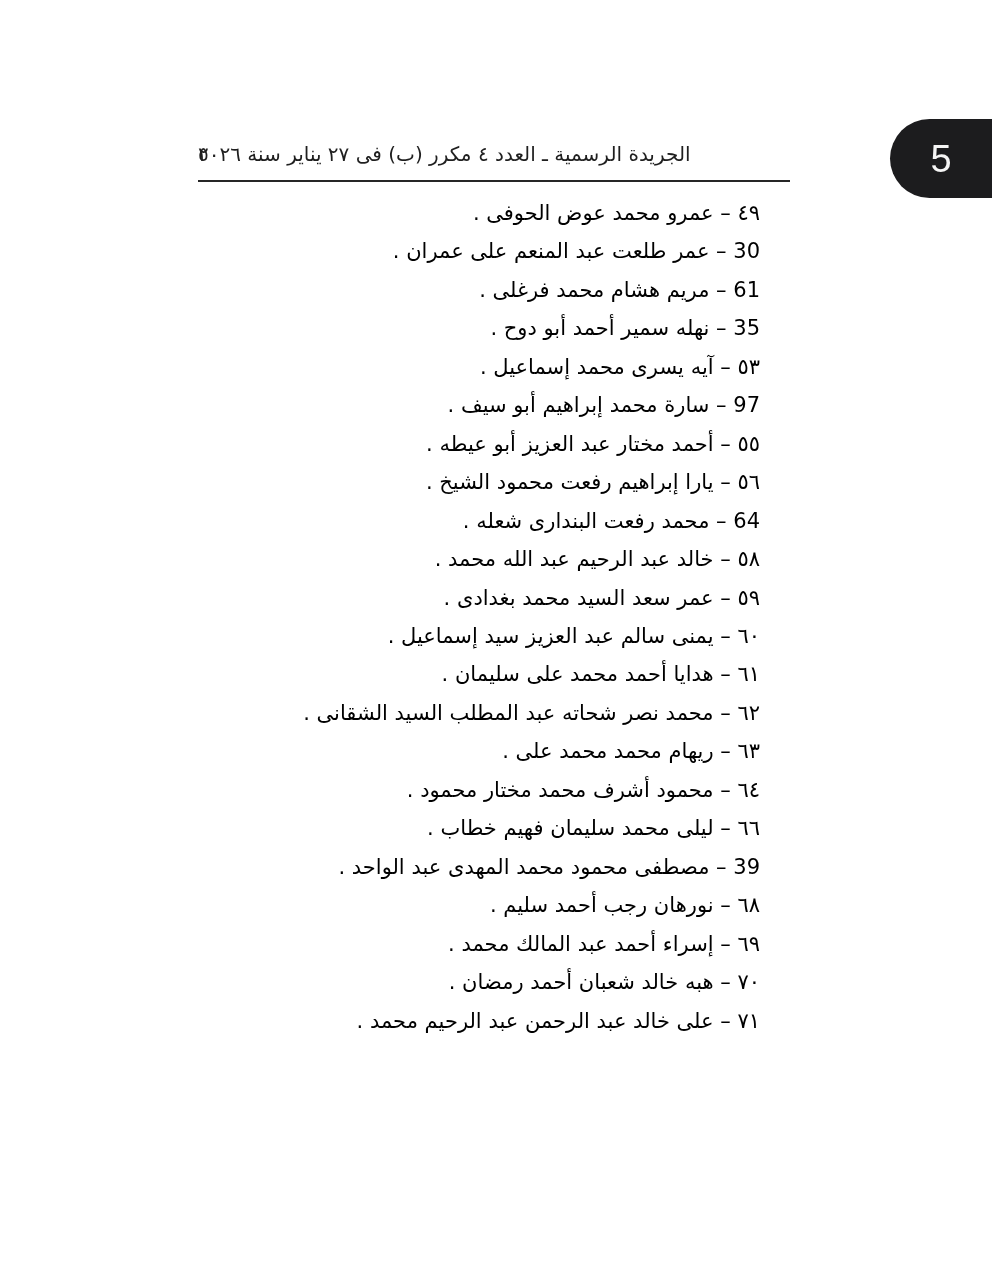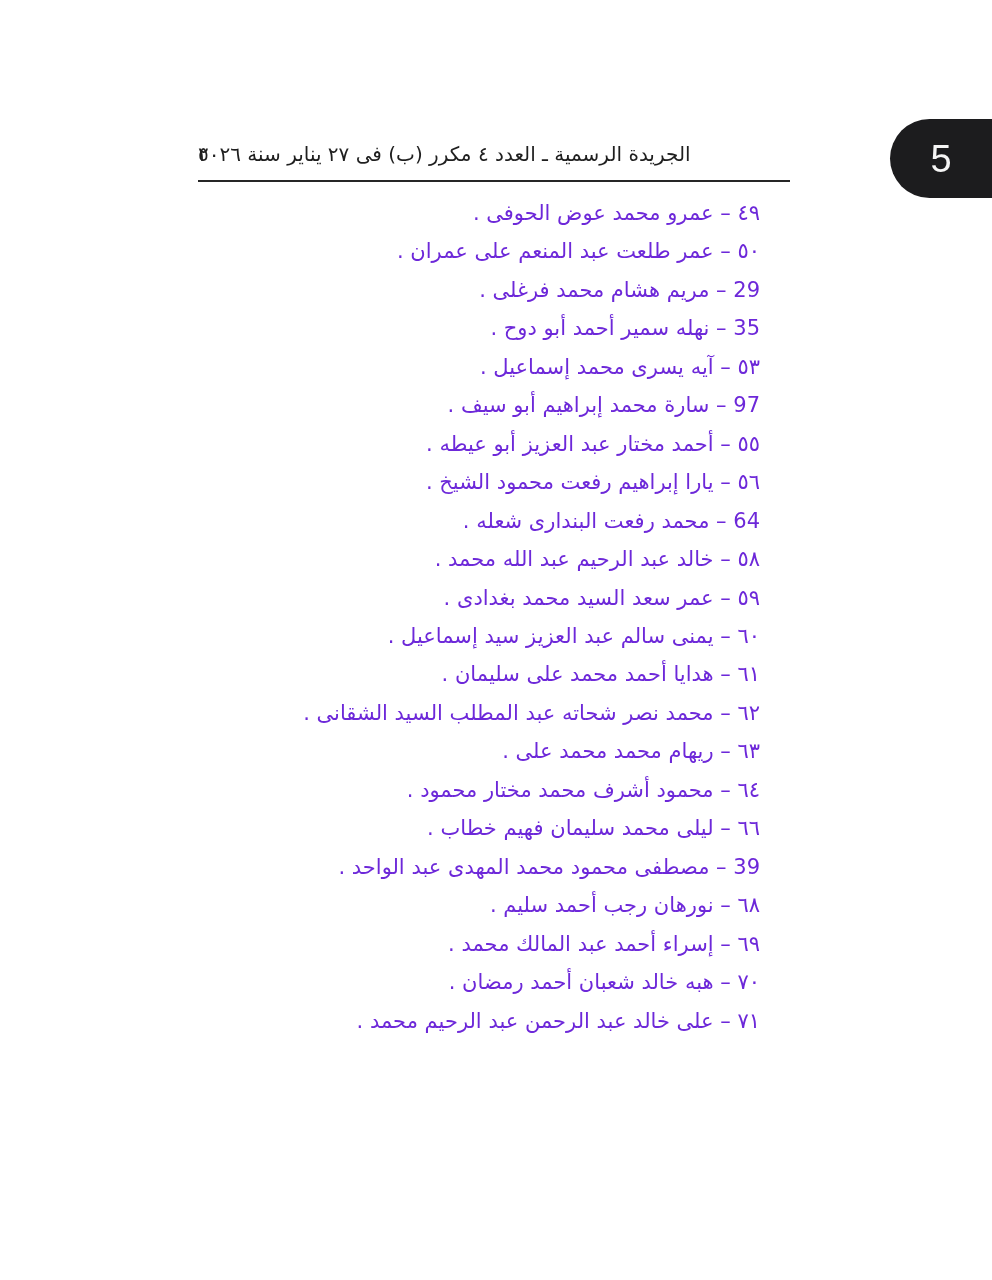--- a/index.html
+++ b/index.html
@@ -72,43 +72,43 @@
     top: 194px;
     right: 232px;
     width: 620px;
     direction: rtl;
   }
   .list .row {
     text-align: right;
     font-size: 21px;
     line-height: 38.45px;
     white-space: nowrap;
-    color: #6d28d9;
+    color: #000000;
   }
 </style>
 </head>
 <body>
 
 <div class="page">
 
   <div class="tab">
     <span>5</span>
   </div>
 
   <div class="header">
     <span class="pagenum">٥</span>
     <div class="title">الجريدة الرسمية ـ العدد ٤ مكرر (ب) فى ٢٧ يناير سنة ٢٠٢٦</div>
   </div>
 
   <div class="rule"></div>
 
   <div class="list" id="name-list">
       <div class="row" dir="rtl">٤٩ – عمرو محمد عوض الحوفى .</div>
-      <div class="row" dir="rtl">٥٠ – عمر طلعت عبد المنعم على عمران .</div>
-      <div class="row" dir="rtl">29 – مريم هشام محمد فرغلى .</div>
+      <div class="row" dir="rtl">30 – عمر طلعت عبد المنعم على عمران .</div>
+      <div class="row" dir="rtl">61 – مريم هشام محمد فرغلى .</div>
       <div class="row" dir="rtl">35 – نهله سمير أحمد أبو دوح .</div>
       <div class="row" dir="rtl">٥٣ – آيه يسرى محمد إسماعيل .</div>
       <div class="row" dir="rtl">97 – سارة محمد إبراهيم أبو سيف .</div>
       <div class="row" dir="rtl">٥٥ – أحمد مختار عبد العزيز أبو عيطه .</div>
       <div class="row" dir="rtl">٥٦ – يارا إبراهيم رفعت محمود الشيخ .</div>
       <div class="row" dir="rtl">64 – محمد رفعت البندارى شعله .</div>
       <div class="row" dir="rtl">٥٨ – خالد عبد الرحيم عبد الله محمد .</div>
       <div class="row" dir="rtl">٥٩ – عمر سعد السيد محمد بغدادى .</div>
       <div class="row" dir="rtl">٦٠ – يمنى سالم عبد العزيز سيد إسماعيل .</div>
       <div class="row" dir="rtl">٦١ – هدايا أحمد محمد على سليمان .</div>

